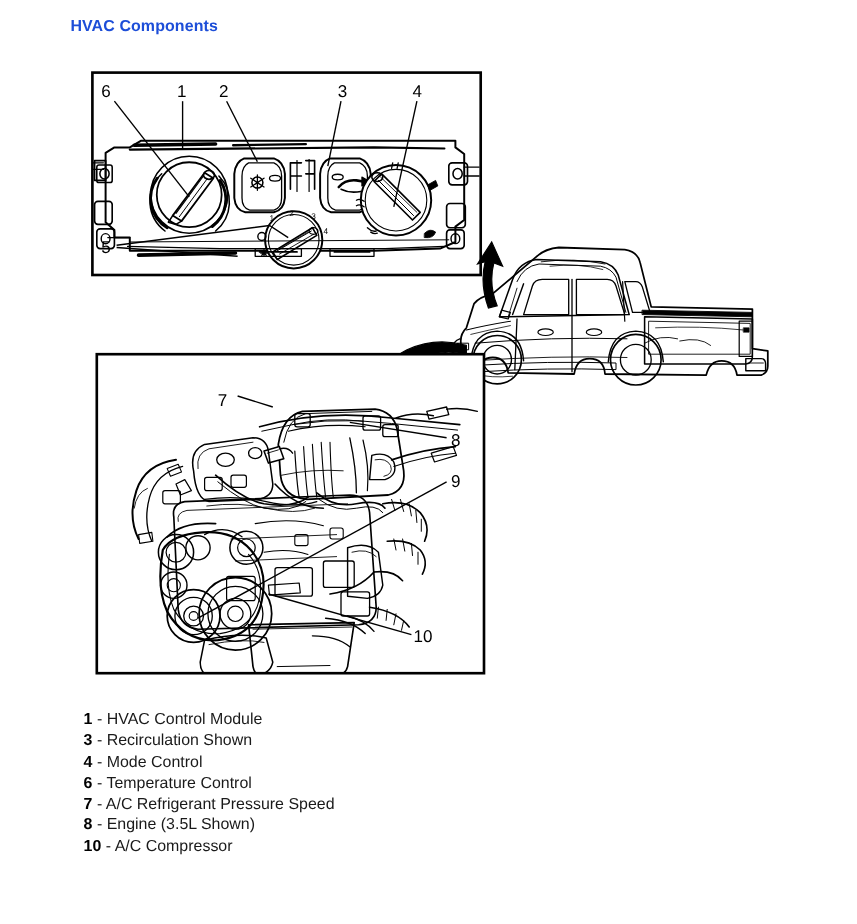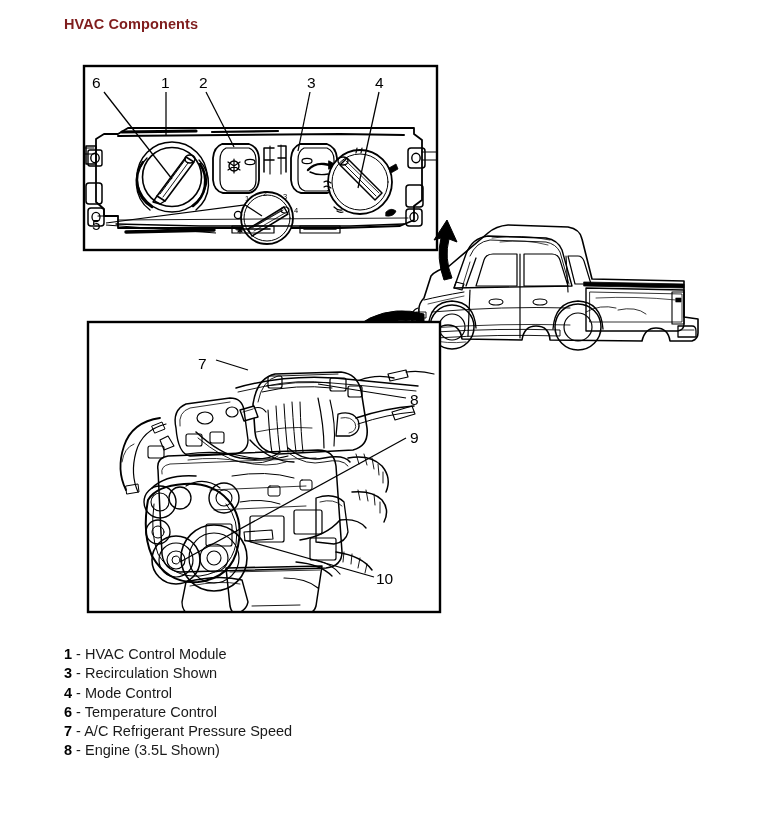--- a/index.html
+++ b/index.html
@@ -16,21 +16,21 @@
     overflow: hidden;
   }
 
   #page-title {
     position: absolute;
     left: 64px;
     top: 16px;
     font-size: 14.5px;
     font-weight: bold;
     letter-spacing: 0.1px;
-    color: #7f1d1d;
+    color: #1d4ed8;
   }
 
   
   #figure {
     position: absolute;
     left: 0;
     top: 40px;
     width: 779px;
     height: 590px;
   }
@@ -43,20 +43,21 @@
     position: absolute;
     left: 64px;
     top: 645px;
     width: 420px;
   }
   .legend-row {
     font-size: 14.5px;
     line-height: 19.3px;
     white-space: nowrap;
     color: #1a1a1a;
+    margin-left: 12px;
   }
   .legend-num {
     font-weight: bold;
     color: #000000;
   }
   .legend-sep {
     font-weight: normal;
   }
   .legend-label {
     font-weight: normal;
@@ -529,14 +530,19 @@
     <span class="legend-label">A/C Refrigerant Pressure Speed</span>
   </div>
 
   <div class="legend-row">
     <span class="legend-num">8</span>
     <span class="legend-sep">-</span>
     <span class="legend-label">Engine (3.5L Shown)</span>
   </div>
 
 
+  <div class="legend-row">
+    <span class="legend-num">10</span>
+    <span class="legend-sep">-</span>
+    <span class="legend-label">A/C Compressor</span>
+  </div>
 
 </div>
 
 </body></html>

